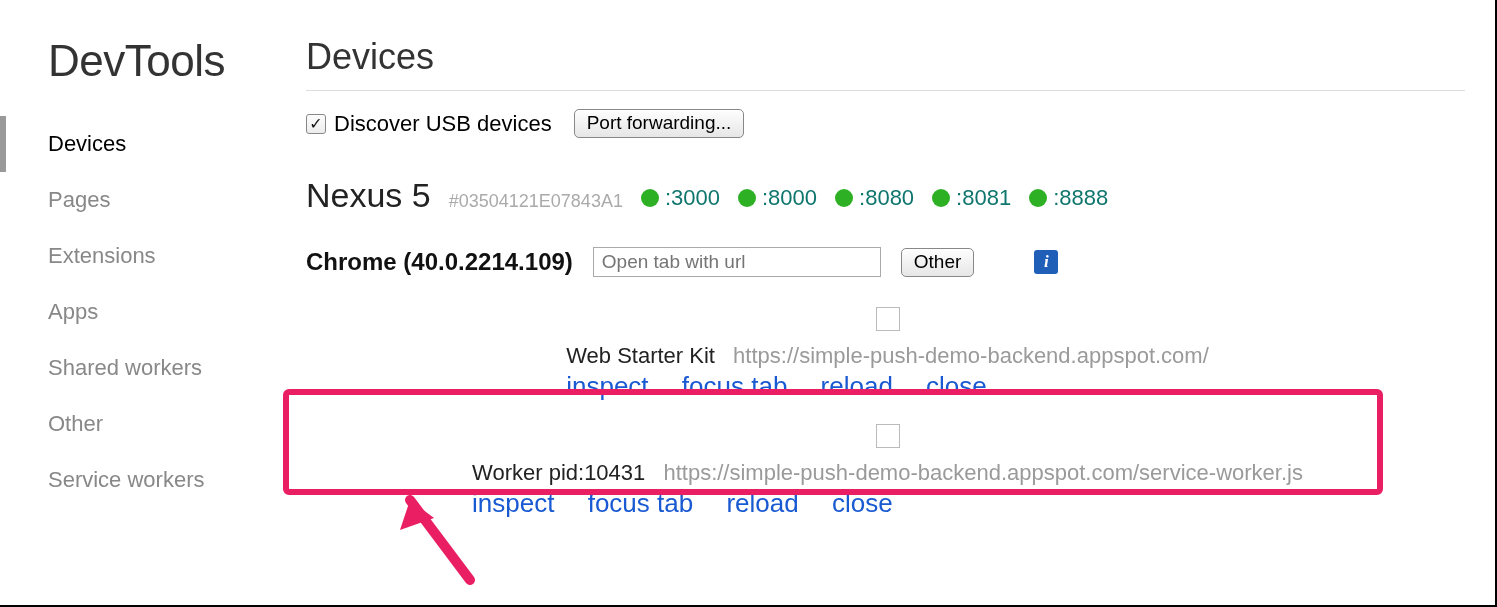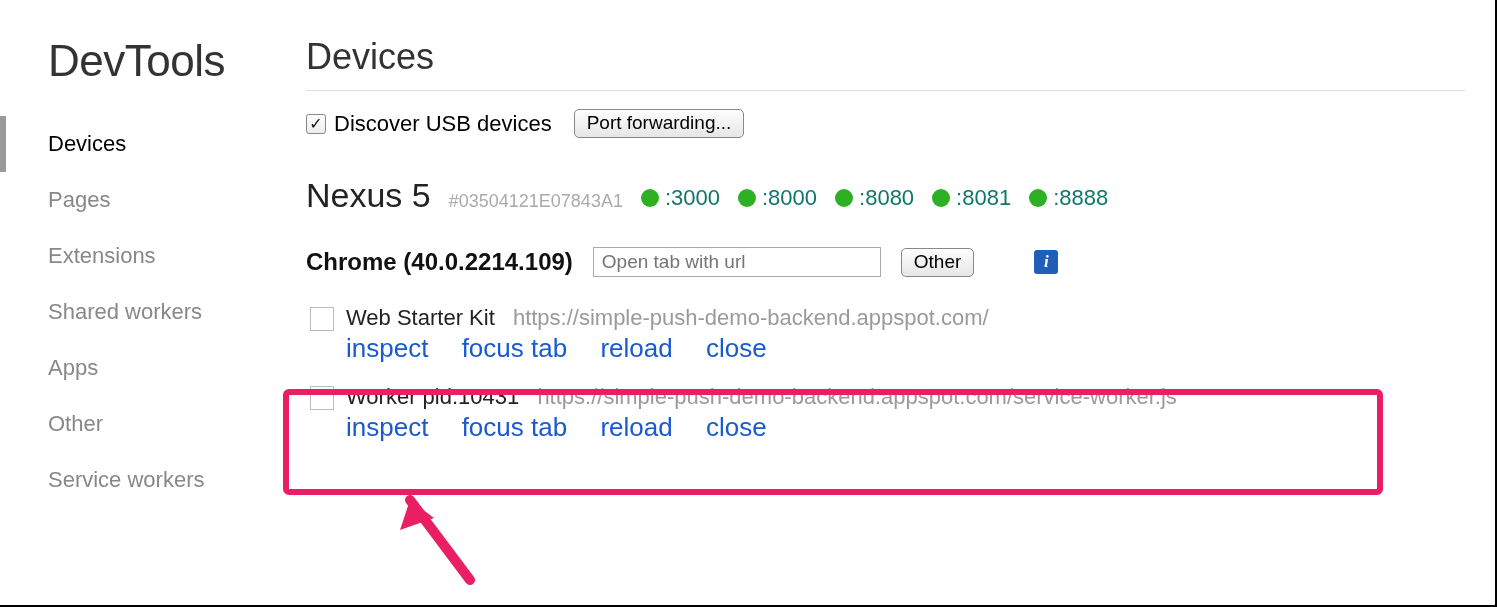--- a/index.html
+++ b/index.html
@@ -29,21 +29,21 @@
   .device-name { font-size:34px; color:#222; font-weight:400; }
   .device-serial { font-size:18px; color:#aaa; }
   .port { display:inline-flex; align-items:center; gap:6px; font-size:22px; color:#0f766e; }
   .dot { width:18px; height:18px; border-radius:50%; background:#2db024; display:inline-block; }
 
   .browser-row { display:flex; align-items:center; gap:20px; margin-bottom:18px; }
   .browser-label { font-size:24px; font-weight:700; color:#111; }
   .url-input { width:288px; height:30px; font-size:19px; color:#aaa; border:1px solid #aaa; padding:0 8px; background:#fff; }
   .info-icon { width:24px; height:24px; background:#1f5fb8; border-radius:3px; color:#fff; font-size:17px; font-weight:700; font-style:italic; display:flex; align-items:center; justify-content:center; font-family:"Times New Roman", serif; margin-left:40px;}
 
-  .target { display:flex; align-items:flex-start; gap:12px; padding:10px 0 10px 4px; }
+  .target { display:flex; align-items:center; gap:12px; padding:10px 0 10px 4px;flex-direction:column; }
   .target .box { width:24px; height:24px; border:1px solid #bbb; background:#fff; margin-top:2px; flex:0 0 24px; }
   .target-body { flex:1; }
   .target-title-row { font-size:22px; margin-bottom:2px; }
   .target-title { color:#222; }
   .target-url { color:#9a9a9a; margin-left:12px; }
   .target-actions { font-size:26px; }
   .target-actions a { color:#1959d1; text-decoration:none; margin-right:26px; cursor:pointer; }
 
   .highlight-frame { position:absolute; border:6px solid #e91e63; border-radius:6px; pointer-events:none; }
   .arrow { position:absolute; pointer-events:none; }
@@ -52,22 +52,22 @@
 <body>
 
 <div class="window">
   <div class="columns">
 
     <div class="sidebar">
       <div class="brand">DevTools</div>
       <div class="nav-item active">Devices</div>
       <div class="nav-item">Pages</div>
       <div class="nav-item">Extensions</div>
+      <div class="nav-item">Apps</div>
       <div class="nav-item">Shared workers</div>
-      <div class="nav-item">Apps</div>
       <div class="nav-item">Other</div>
       <div class="nav-item">Service workers</div>
     </div>
 
     <div class="main">
       <div class="page-title">Devices</div>
       <hr class="hr">
 
       <div class="toolbar-row">
         <div class="toolbar-left">

